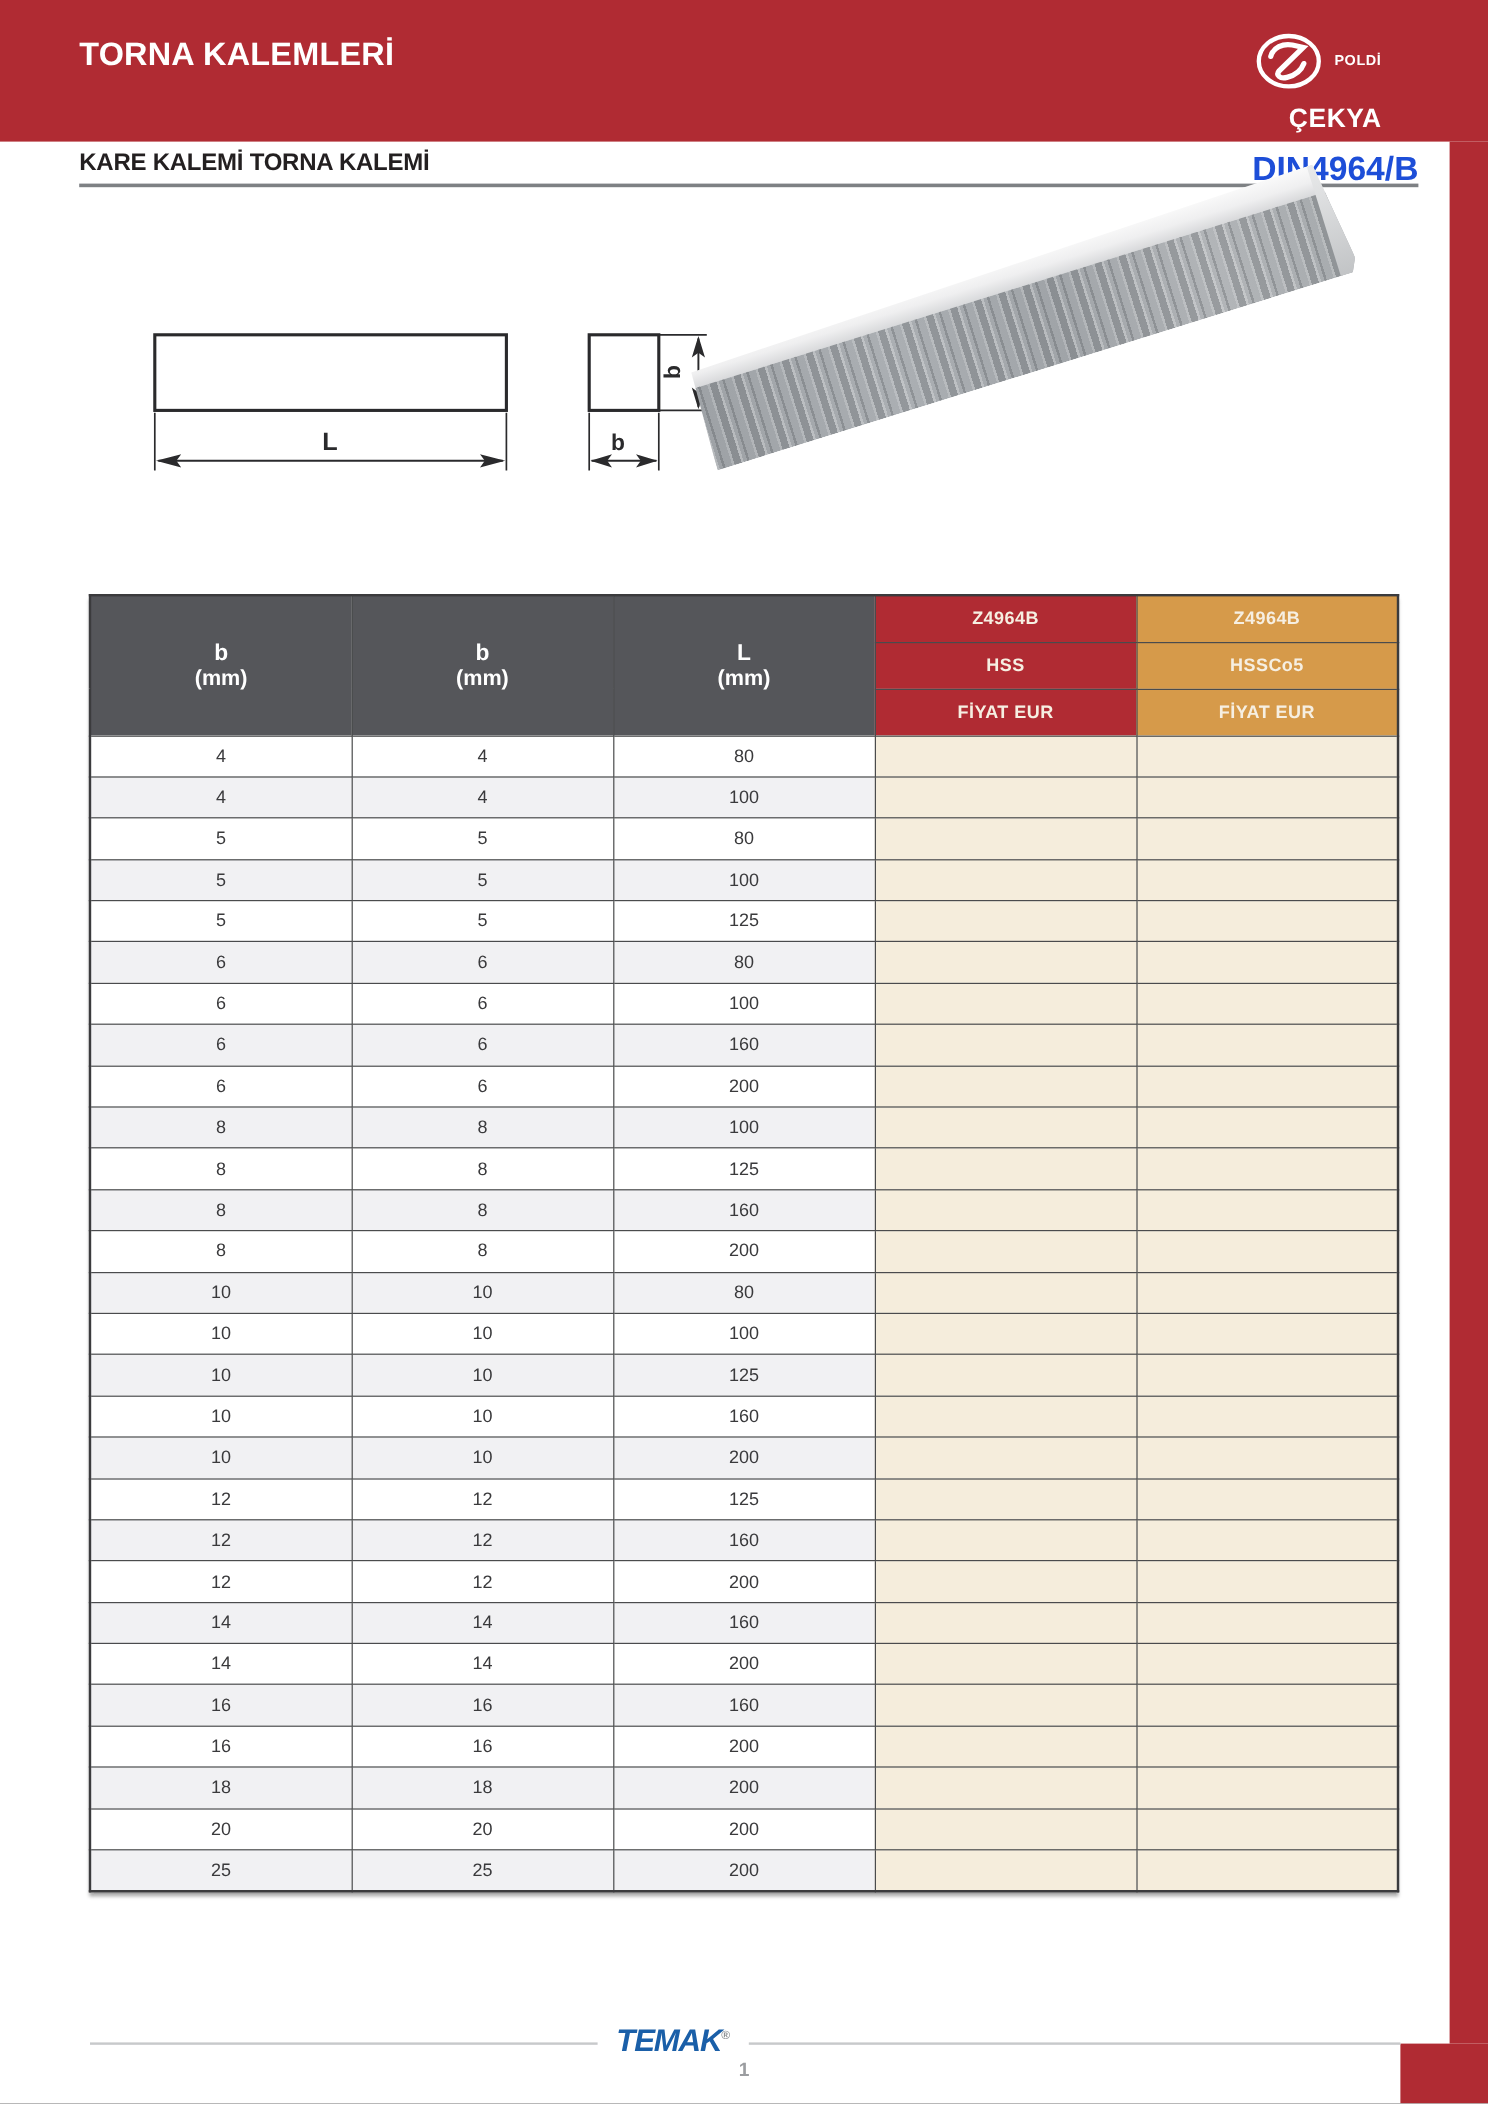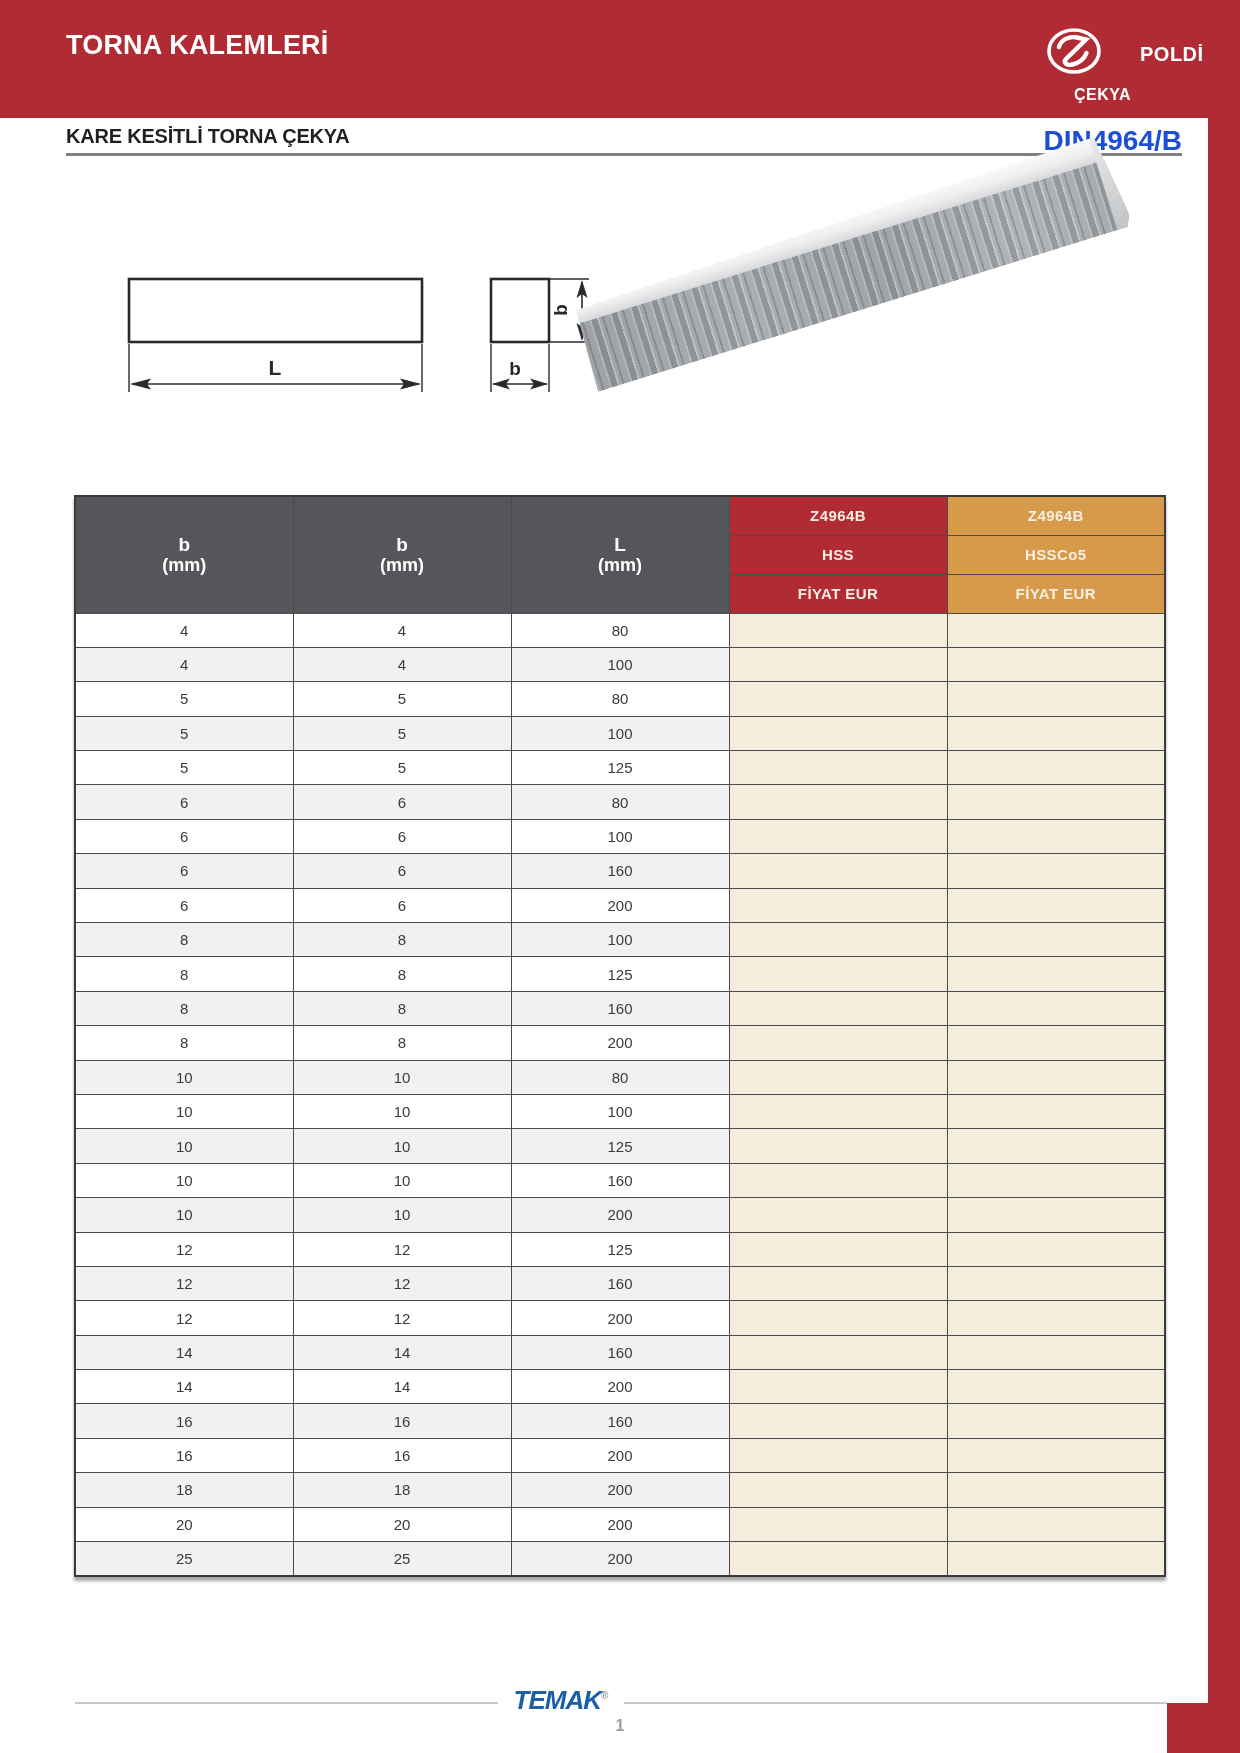--- a/index.html
+++ b/index.html
@@ -11,26 +11,26 @@
   }
 
   
   .header-bar { position:absolute; left:0; top:0; width:1240px; height:118px; background:#B02B33; }
   .header-title {
     position:absolute; left:66px; top:30px; color:#ffffff;
     font-size:27px; font-weight:bold; letter-spacing:0.2px;
   }
   .logo-mark { position:absolute; left:1046px; top:27px; width:60px; height:50px; }
   .brand-name {
-    position:absolute; left:1140px; top:43px; color:#ffffff;
-    font-size:20px; font-weight:bold; letter-spacing:0.5px;
+    position:absolute; left:1112px; top:43px; color:#ffffff;
+    font-size:12px; font-weight:bold; letter-spacing:0.5px;
   }
   .brand-country {
     position:absolute; left:1074px; top:86px; color:#ffffff;
-    font-size:16px; font-weight:bold; letter-spacing:0.5px;
+    font-size:22px; font-weight:bold; letter-spacing:0.5px;
   }
 
   
   .red-strip  { position:absolute; top:118px;  right:0; width:32px; height:1585px; background:#B02B33; }
   .red-corner { position:absolute; top:1703px; right:0; width:73px; height:50px;  background:#B02B33; }
 
   
   .section-title {
     position:absolute; left:66px; top:125px; color:#231F20;
     font-size:20px; font-weight:bold; letter-spacing:-0.2px;
@@ -112,21 +112,21 @@
       <path d="M 13 20 C 15 12.5, 23 9, 31 10.5 L 40 12.5 L 20 32
                C 17 35.5, 20.5 39, 26.5 37.5 C 33 35.8, 38.5 31.5, 40.5 26" fill="none" stroke="#ffffff" stroke-width="4.4" stroke-linecap="round"></path>
     </svg>
     <div class="brand-name">POLDİ</div>
     <div class="brand-country">ÇEKYA</div>
   </div>
 
   <div class="red-strip"></div>
   <div class="red-corner"></div>
 
-  <div class="section-title">KARE KESİTLİ TORNA ÇEKYA</div>
+  <div class="section-title">KARE KALEMİ TORNA KALEMİ</div>
   <div class="section-standard">DIN4964/B</div>
   <div class="section-divider"></div>
 
   <svg class="diagram" width="500" height="165" viewBox="0 0 500 165">
 
     <rect x="34" y="41" width="293" height="63" fill="#ffffff" stroke="#2A2A2C" stroke-width="2.6"></rect>
 
     <line x1="34" y1="106" x2="34" y2="154" stroke="#2A2A2C" stroke-width="1.4"></line>
     <line x1="327" y1="106" x2="327" y2="154" stroke="#2A2A2C" stroke-width="1.4"></line>
 

